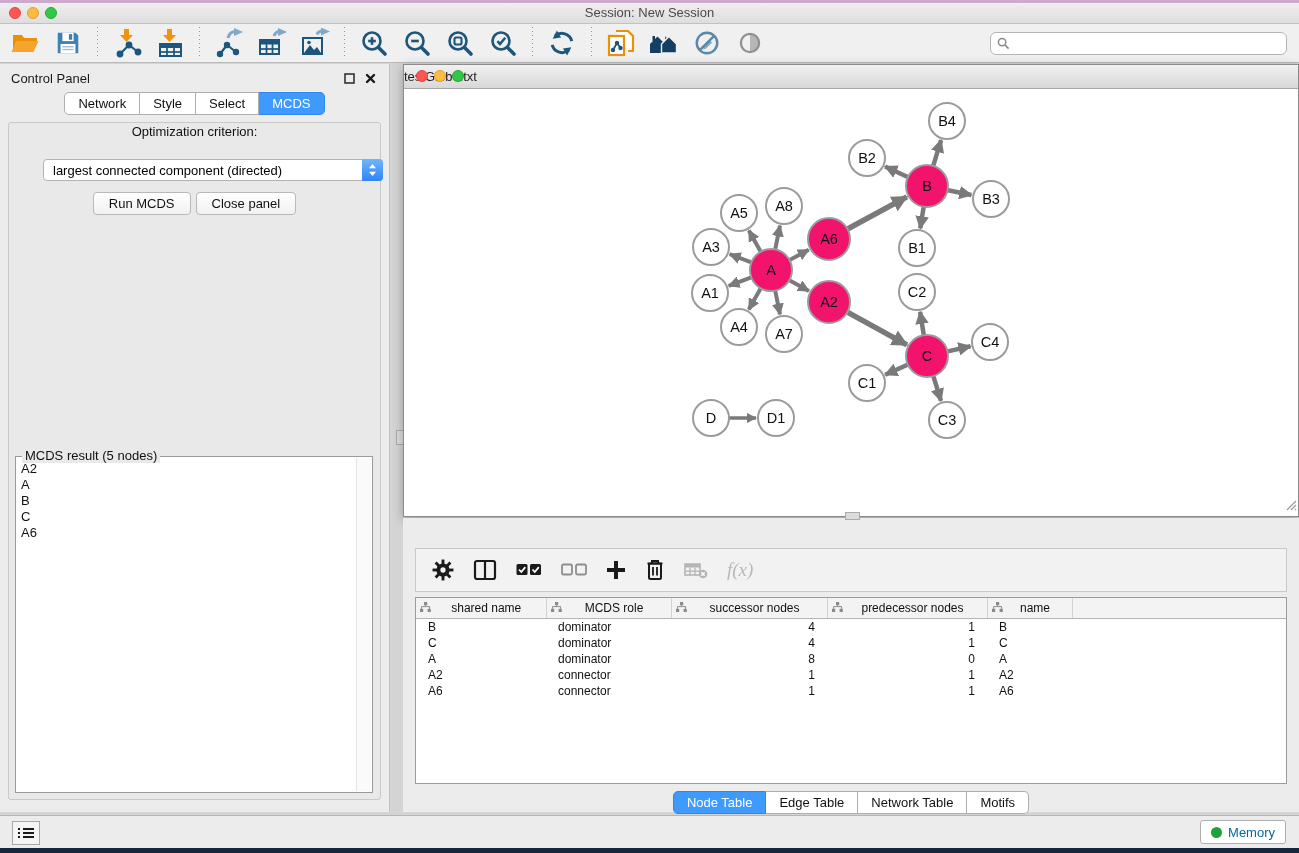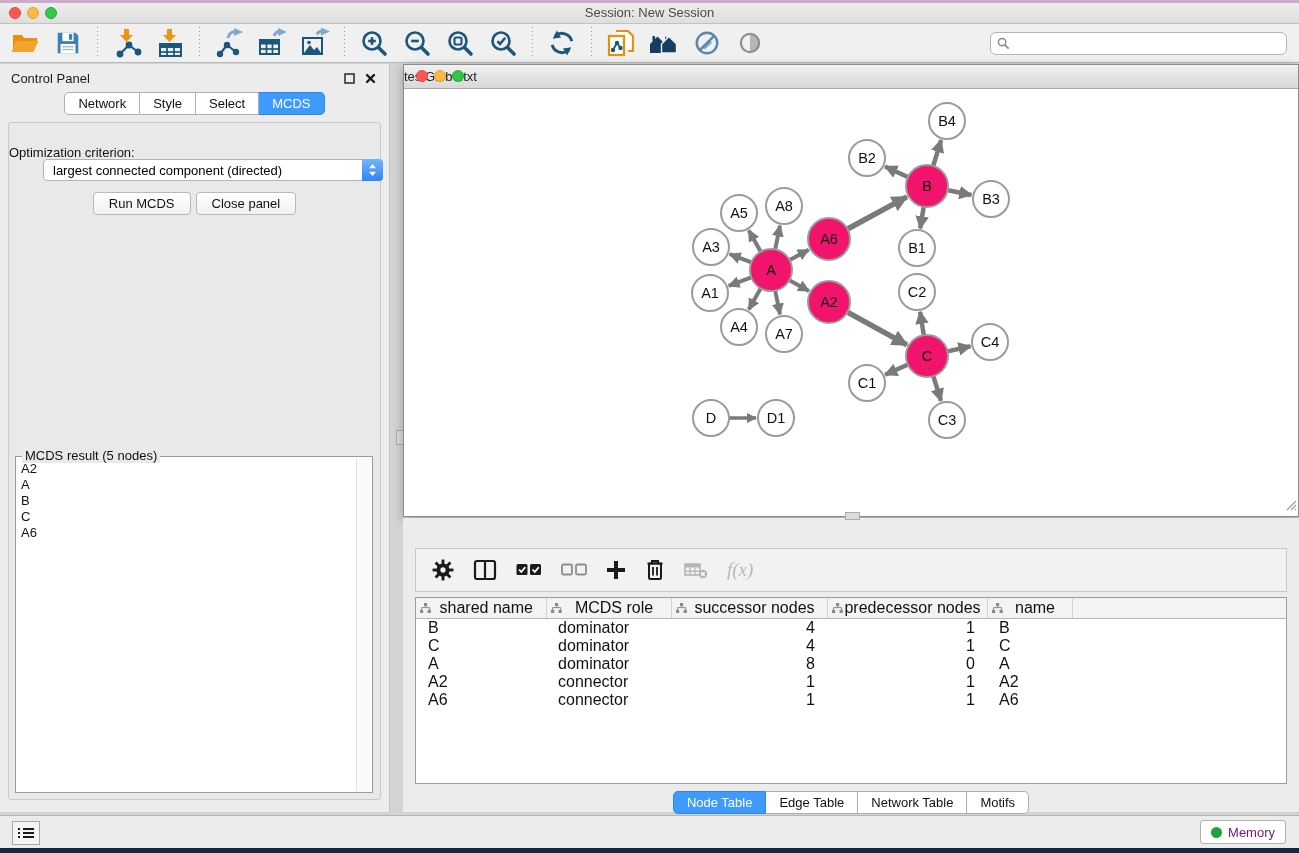--- a/index.html
+++ b/index.html
@@ -35,21 +35,21 @@
   .panel-header{height:28px;display:flex;align-items:center;padding:0 11px;font-size:13px;color:#1a1a1a;}
   .panel-header .sp{flex:1;}
   .win-btn{width:16px;height:15px;display:flex;align-items:center;justify-content:center;margin-left:5px;cursor:default;}
   .seg-row{display:flex;justify-content:center;}
   .seg{border:1px solid #aeaeae;border-left:none;background:#fff;font-size:13px;padding:3px 13px;color:#111;cursor:default;}
   .seg:first-child{border-left:1px solid #aeaeae;border-radius:5px 0 0 5px;}
   .seg:last-child{border-radius:0 5px 5px 0;}
   .seg.active{background:#3e9afd;border-color:#2f87ec;color:#fff;}
   .cp-content{position:absolute;left:8px;right:8px;top:58px;bottom:12px;background:#e9e9e9;
     border:1px solid #c9c9c9;border-radius:3px;}
-  .opt-label{margin-top:22px;font-size:13px;color:#111;}
+  .opt-label{text-align:center;margin-top:1px;font-size:13px;color:#111;}
   .combo{position:absolute;left:34px;top:36px;width:340px;height:22px;background:#fff;border:1px solid #b3b3b3;
     border-radius:4px;font-size:13px;line-height:21px;padding-left:9px;box-sizing:border-box;cursor:default;}
   .combo-btn{position:absolute;right:-1px;top:-1px;width:21px;height:22px;border-radius:0 4px 4px 0;
     background:linear-gradient(#71b5fd,#2f84f6);display:flex;align-items:center;justify-content:center;}
   .btn-row{position:absolute;top:69px;left:0;right:0;display:flex;justify-content:center;gap:5px;}
   .mac-btn{background:linear-gradient(#ffffff,#f1f1f1);border:1px solid #b9b9b9;border-radius:4px;
     font-size:13px;padding:3px 15px;color:#111;font-family:inherit;cursor:default;}
   .result-box{position:absolute;left:6px;right:7px;top:333px;bottom:6px;border:1px solid #9a9a9a;background:#fff;}
   .result-legend{position:absolute;top:-9px;left:6px;background:#e9e9e9;padding:0 3px;font-size:13px;color:#111;}
   .result-list{position:absolute;top:1px;left:1px;right:16px;bottom:1px;overflow:hidden;padding:3px 0 0 4px;}
@@ -69,36 +69,36 @@
   .h-handle{position:absolute;left:845px;top:512px;width:15px;height:8px;background:#dcdcdc;border:1px solid #ababab;box-sizing:border-box;z-index:5;}
 
   
   .table-panel{position:absolute;left:403px;top:518px;width:896px;height:294px;background:#ececec;}
   .tp-toolbar{position:absolute;left:12px;top:30px;width:872px;height:44px;background:#f2f2f2;
     border:1px solid #c9c9c9;display:flex;align-items:center;gap:19px;padding:0 16px;box-sizing:border-box;}
   .tp-btn{display:flex;align-items:center;justify-content:center;cursor:default;}
   .fx{font-size:19px;font-style:italic;color:#b9b9b9;font-family:"Liberation Serif","DejaVu Serif",serif;}
   .tp-table{position:absolute;left:12px;top:79px;width:872px;height:187px;background:#fff;
     border:1px solid #9c9c9c;box-sizing:border-box;overflow:hidden;}
-  table.node-table{border-collapse:collapse;width:100%;font-size:16px;table-layout:fixed;}
+  table.node-table{border-collapse:collapse;width:100%;font-size:12px;table-layout:fixed;}
   .node-table th{height:20px;background:#f3f3f3;border-bottom:1px solid #b5b5b5;border-right:1px solid #d2d2d2;
     font-weight:normal;padding:0 4px;color:#111;}
   .node-table th:last-child{border-right:none;}
   .th-inner{display:flex;align-items:center;}
   .th-inner .lbl{flex:1;text-align:center;}
   .node-table td{height:16px;padding:0 12px;color:#111;overflow:hidden;white-space:nowrap;}
   .node-table td.num{text-align:right;}
   .tp-tabs{position:absolute;left:0;right:0;top:273px;display:flex;justify-content:center;}
 
   
   .statusbar{position:absolute;left:0;right:0;top:815px;height:33px;background:#ececec;border-top:1px solid #b6b6b6;}
   .sb-list-btn{position:absolute;left:12px;top:5px;width:26px;height:22px;background:#f4f4f4;
     border:1px solid #a8a8a8;display:flex;align-items:center;justify-content:center;}
   .memory-btn{position:absolute;right:13px;top:4px;height:22px;border:1px solid #b0b0b0;background:#fff;
-    border-radius:3px;display:flex;align-items:center;gap:6px;padding:0 10px;font-size:13px;color:#701a75;margin-left:27px;}
+    border-radius:3px;display:flex;align-items:center;gap:6px;padding:0 10px;font-size:13px;color:#0369a1;margin-left:27px;}
   .memory-dot{width:11px;height:11px;border-radius:50%;background:#1ea33c;flex:none;}
 </style>
 </head>
 <body>
 
 <div class="screen">
   <div class="desktop-top"></div>
 
   <div class="titlebar">
     <span class="tl red"></span>

